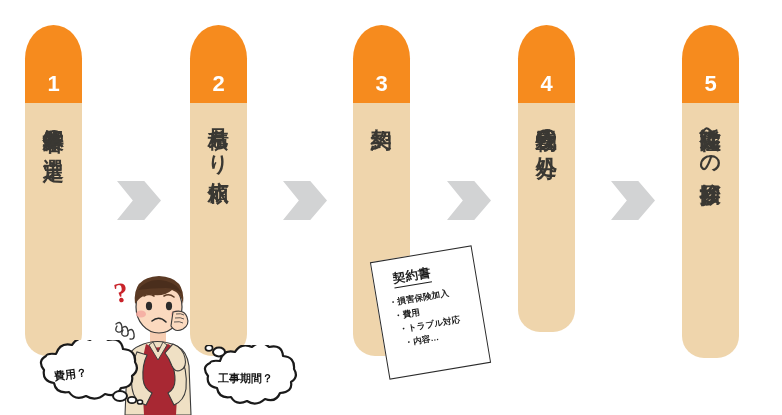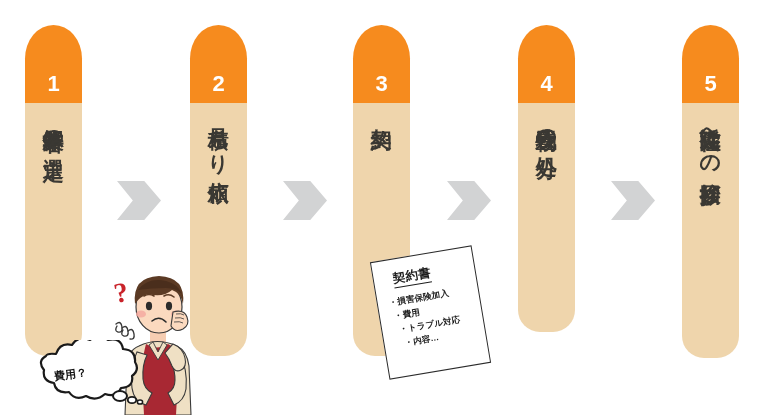--- a/index.html
+++ b/index.html
@@ -260,14 +260,22 @@
   <div class="bubble" style="left:28px; top:340px; width:118px; height:70px;">
     <svg width="118" height="70" viewBox="0 0 118 70" xmlns="http://www.w3.org/2000/svg">
       <path d="M28 14 q4 -12 16 -9 q6 -10 18 -5 q9 -8 18 0 q13 -3 15 9 q13 1 12 13 q5 8 -3 14 q2 11 -11 12 q-4 10 -16 6 q-9 8 -19 2 q-11 5 -17 -4 q-13 2 -15 -9 q-12 -2 -10 -13 q-7 -9 2 -14 q1 -3 10 -2 z" fill="#ffffff" stroke="#1a1a1a" stroke-width="2.2" stroke-linejoin="round"></path>
       <ellipse cx="92" cy="56" rx="7" ry="5" fill="#ffffff" stroke="#1a1a1a" stroke-width="2"></ellipse>
       <ellipse cx="104" cy="60" rx="4.2" ry="3.2" fill="#ffffff" stroke="#1a1a1a" stroke-width="1.8"></ellipse>
       <ellipse cx="112" cy="62" rx="2.6" ry="2.1" fill="#ffffff" stroke="#1a1a1a" stroke-width="1.5"></ellipse>
     </svg>
     <span class="bubble-text" style="left:26px; top:27px; transform:rotate(-7deg);">費用？</span>
   </div>
 
+  <div class="bubble" style="left:196px; top:345px; width:112px; height:66px;">
+    <svg width="112" height="66" viewBox="0 0 112 66" xmlns="http://www.w3.org/2000/svg">
+      <path d="M24 16 q3 -12 15 -9 q6 -10 17 -5 q9 -8 17 0 q13 -3 14 9 q12 1 11 13 q5 8 -3 13 q2 10 -11 11 q-4 10 -15 6 q-9 8 -18 2 q-11 5 -16 -4 q-12 2 -14 -9 q-11 -2 -9 -12 q-7 -9 2 -13 q1 -3 10 -2 z" fill="#ffffff" stroke="#1a1a1a" stroke-width="2.2" stroke-linejoin="round"></path>
+      <ellipse cx="23" cy="7" rx="6" ry="4.4" fill="#ffffff" stroke="#1a1a1a" stroke-width="2"></ellipse>
+      <ellipse cx="13" cy="3" rx="3.6" ry="2.8" fill="#ffffff" stroke="#1a1a1a" stroke-width="1.7"></ellipse>
+    </svg>
+    <span class="bubble-text" style="left:22px; top:26px;">工事期間？</span>
+  </div>
 
 </div>
 
 </body></html>

